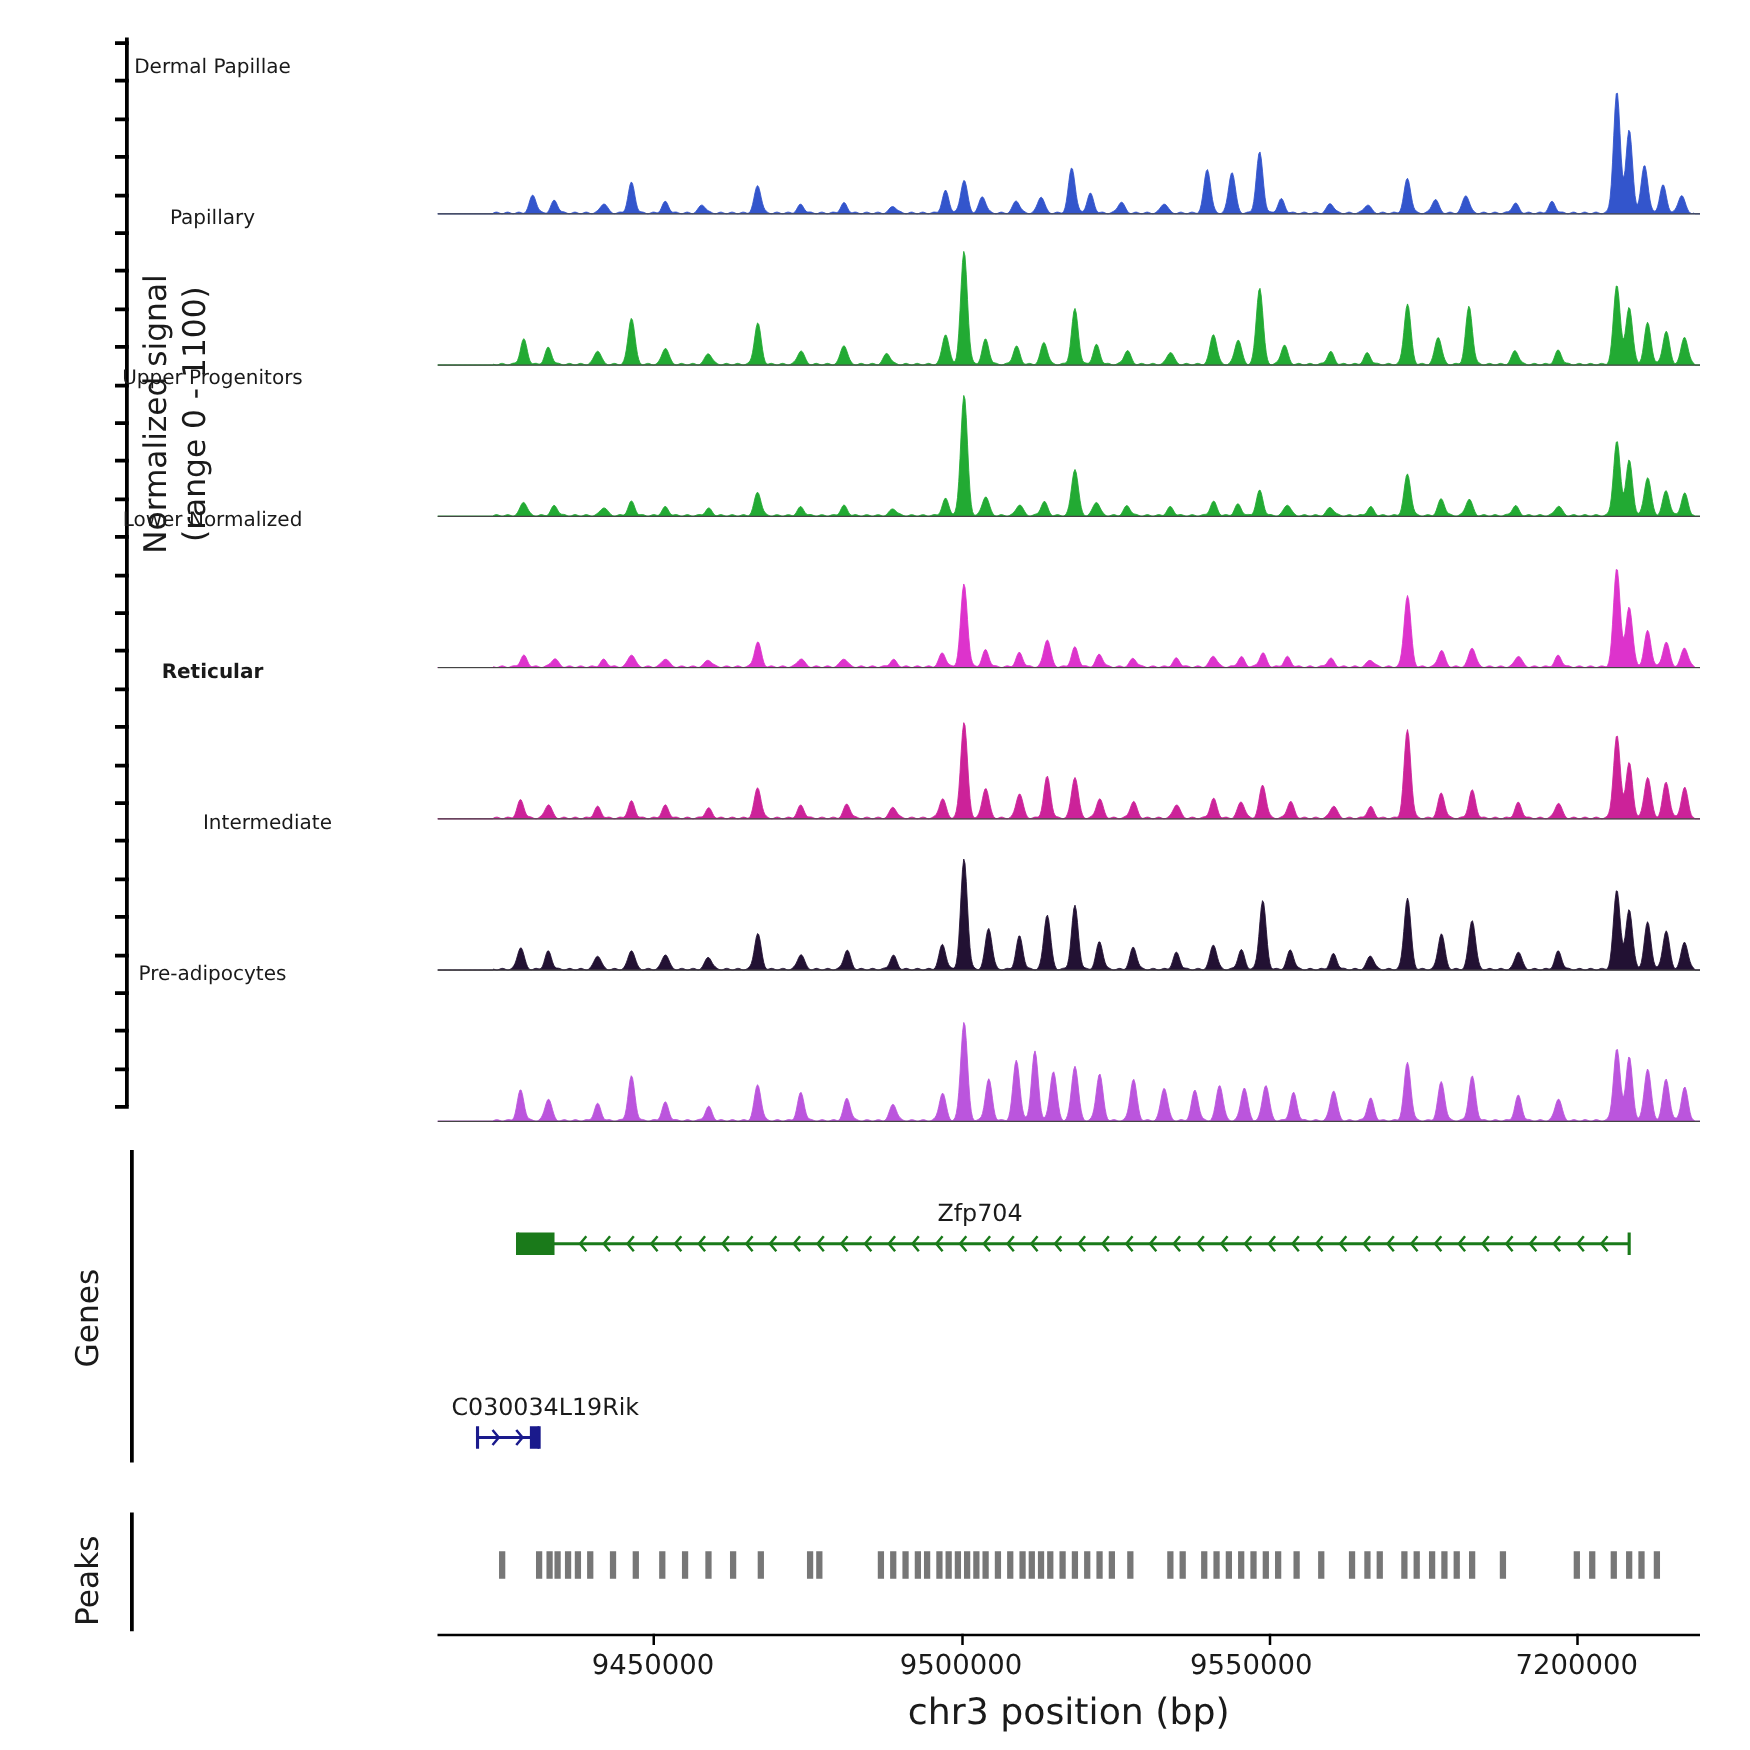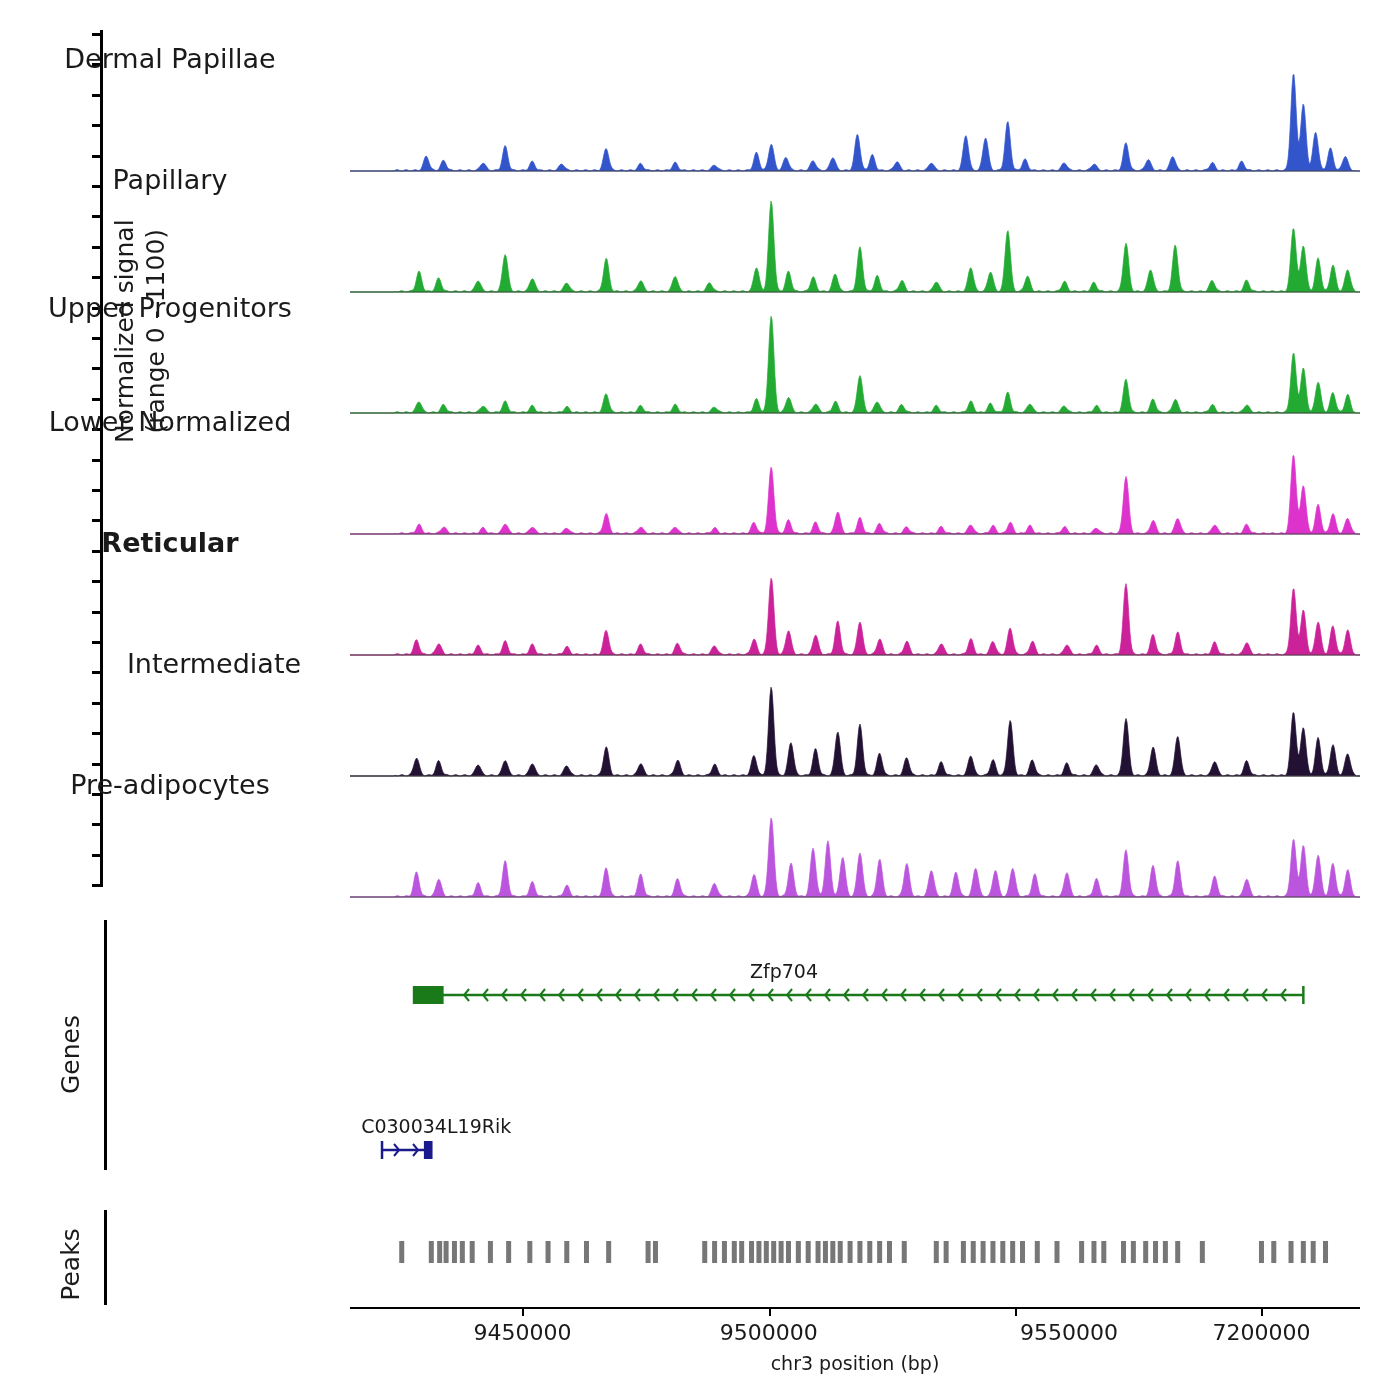--- a/index.html
+++ b/index.html
@@ -71,21 +71,21 @@
     background: #000000;
     height: 3px;
     width: 11px;
   }
   .track-label {
     position: absolute;
     left: 0;
     top: 0;
     width: 340px;
     text-align: center;
-    font-size: 27px;
+    font-size: 16px;
     color: #1a1a1a;
     white-space: nowrap;
   }
 
   
   .gene-label {
     position: absolute;
     font-size: 19px;
     color: #1a1a1a;
     white-space: nowrap;
@@ -114,21 +114,21 @@
     color: #1a1a1a;
     transform: translateX(-50%);
     white-space: nowrap;
   }
   #x-axis-title {
     position: absolute;
     left: 350px;
     top: 1352px;
     width: 1010px;
     text-align: center;
-    font-size: 19px;
+    font-size: 29px;
     color: #1a1a1a;
   }
 </style>
 </head>
 <body>
 
 <div class="root">
 
   <div id="signal-axis-label">Normalized signal
 (range 0 - 1100)</div>
@@ -343,19 +343,19 @@
       </svg>
     </div>
 
   <div id="x-axis-line"></div>
   <div id="x-ticks">
       <div class="xtick" style="left: 522.439px;"></div>
       <div class="xticklabel" style="left: 522.439px;">9450000</div>
       <div class="xtick" style="left: 768.78px;"></div>
       <div class="xticklabel" style="left: 768.78px;">9500000</div>
       <div class="xtick" style="left: 1015.12px;"></div>
-      <div class="xticklabel" style="left: 1069px; text-align: center;">9550000</div>
+      <div class="xticklabel" style="left: 1001px; text-align: center;">9550000</div>
       <div class="xtick" style="left: 1261.46px;"></div>
       <div class="xticklabel" style="left: 1261.46px;">7200000</div>
     </div>
   <div id="x-axis-title">chr3 position (bp)</div>
 
 </div>
 
 </body></html>

